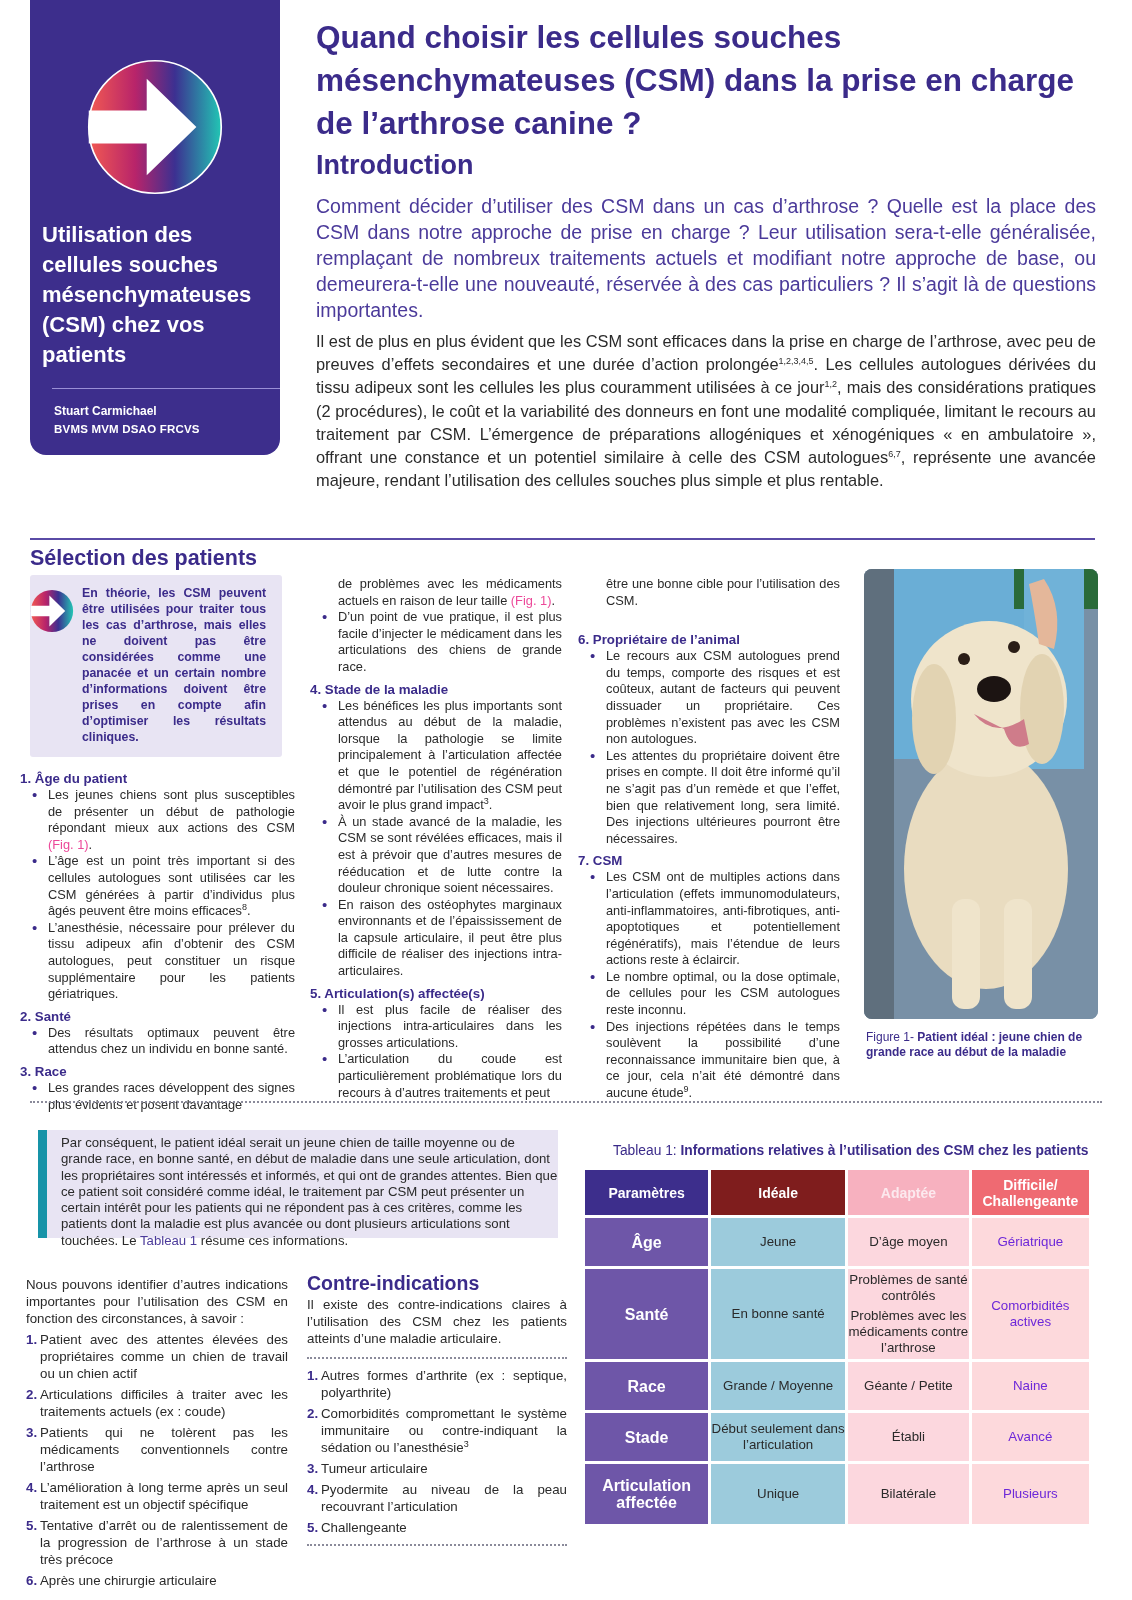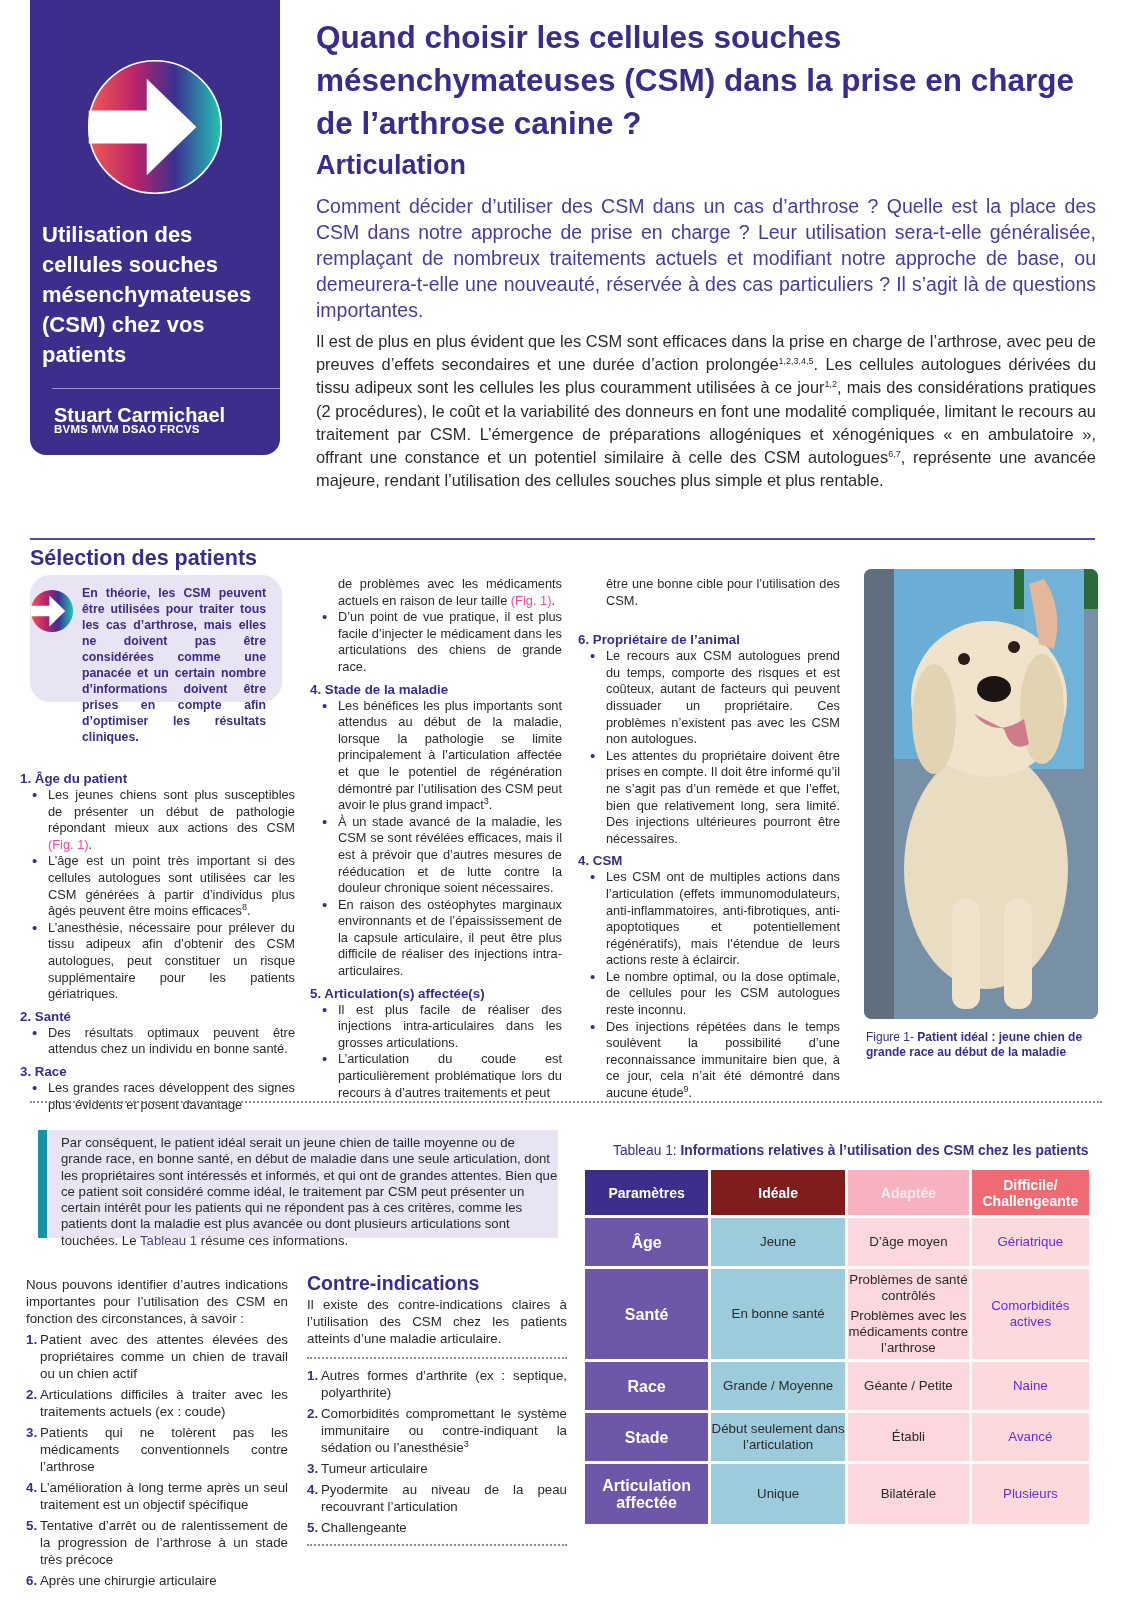--- a/index.html
+++ b/index.html
@@ -10,21 +10,21 @@
   .banner {
     position: absolute; left: 30px; top: 0; width: 250px; height: 455px;
     background: #3d2e8c; border-radius: 0 0 16px 16px;
   }
   .banner-logo { position: absolute; left: 56px; top: 58px; width: 138px; height: 138px; }
   .banner-title {
     position: absolute; left: 12px; top: 220px; width: 232px;
     color: #fff; font-weight: bold; font-size: 22px; line-height: 30px;
   }
   .banner-rule { position: absolute; left: 22px; right: 0; top: 388px; height: 1px; background: #9a8fd6; }
-  .banner-author { position: absolute; left: 24px; top: 404px; color: #fff; font-weight: bold; font-size: 20px; }
+  .banner-author { position: absolute; left: 24px; top: 404px; color: #fff; font-weight: bold; font-size: 12px; }
   .banner-cred { position: absolute; left: 24px; top: 423px; color: #fff; font-weight: bold; font-size: 11.5px; letter-spacing: 0.2px; }
 
   
   .main-title {
     position: absolute; left: 316px; top: 16px; width: 790px;
     color: #3b2b8a; font-weight: bold; font-size: 31.5px; line-height: 43px;
   }
   .intro-heading {
     position: absolute; left: 316px; top: 150px;
     color: #3b2b8a; font-weight: bold; font-size: 27px;
@@ -37,22 +37,22 @@
     position: absolute; left: 316px; top: 330px; width: 780px;
     color: #2a2a2a; font-size: 16.4px; line-height: 23.2px; text-align: justify;
   }
   sup { font-size: 9px; vertical-align: super; line-height: 0; }
 
   .section-rule { position: absolute; left: 30px; top: 538px; width: 1065px; height: 2px; background: #5a4ba6; }
 
   
   .sel-heading { position: absolute; left: 30px; top: 546px; color: #3b2b8a; font-weight: bold; font-size: 21.5px; }
   .callout {
-    position: absolute; left: 30px; top: 575px; width: 252px; height: 127px;
-    background: #e8e4f3; border-radius: 20px;
+    position: absolute; left: 30px; top: 575px; width: 252px; height: 182px;
+    background: #e8e4f3; border-radius: 3px;
   }
   .callout-icon { position: absolute; left: 0px; top: 14px; width: 44px; height: 44px; }
   .callout-text {
     position: absolute; left: 52px; top: 10px; width: 184px;
     color: #3b2b8a; font-weight: bold; font-size: 12.3px; line-height: 16px; text-align: justify;
   }
 
   .col { position: absolute; font-size: 12.8px; line-height: 16.6px; color: #2a2a2a; }
   .col h4 { color: #3b2b8a; font-weight: bold; font-size: 13.3px; margin-top: 5px; line-height: 17px; }
   .col ul { list-style: none; padding-left: 28px; }
@@ -128,21 +128,21 @@
     <circle cx="50" cy="50" r="48" fill="url(#lg1)" stroke="#ffffff" stroke-width="1.2"></circle>
     <polygon points="2,38 44,38 44,15 80,50 44,85 44,62 2,62" fill="#ffffff"></polygon>
   </svg>
   <div class="banner-title">Utilisation des cellules souches mésenchymateuses (CSM) chez vos patients</div>
   <div class="banner-rule"></div>
   <div class="banner-author">Stuart Carmichael</div>
   <div class="banner-cred">BVMS MVM DSAO FRCVS</div>
 </div>
 
 <h1 class="main-title">Quand choisir les cellules souches mésenchymateuses (CSM) dans la prise en charge de l’arthrose canine ?</h1>
-<h2 class="intro-heading">Articulation</h2>
+<h2 class="intro-heading">Introduction</h2>
 <p class="intro-lead">Comment décider d’utiliser des CSM dans un cas d’arthrose ? Quelle est la place des CSM dans notre approche de prise en charge ? Leur utilisation sera-t-elle généralisée, remplaçant de nombreux traitements actuels et modifiant notre approche de base, ou demeurera-t-elle une nouveauté, réservée à des cas particuliers ? Il s’agit là de questions importantes.</p>
 <p class="intro-body"><span>Il est de plus en plus évident que les CSM sont efficaces dans la prise en charge de l’arthrose, avec peu de preuves d’effets secondaires et une durée d’action prolongée</span><sup>1,2,3,4,5</sup><span>. Les cellules autologues dérivées du tissu adipeux sont les cellules les plus couramment utilisées à ce jour</span><sup>1,2</sup><span>, mais des considérations pratiques (2 procédures), le coût et la variabilité des donneurs en font une modalité compliquée, limitant le recours au traitement par CSM. L’émergence de préparations allogéniques et xénogéniques « en ambulatoire », offrant une constance et un potentiel similaire à celle des CSM autologues</span><sup>6,7</sup><span>, représente une avancée majeure, rendant l’utilisation des cellules souches plus simple et plus rentable.</span></p>
 
 <div class="section-rule"></div>
 
 <h2 class="sel-heading">Sélection des patients</h2>
 <div class="callout">
   <svg class="callout-icon" viewBox="0 0 100 100">
     <defs>
       <linearGradient id="lg2" x1="0" y1="0" x2="1" y2="0">
@@ -193,21 +193,21 @@
   </ul>
 </div>
 
 <div class="col col3">
   <p class="cont">être une bonne cible pour l’utilisation des CSM.</p>
   <h4 style="margin-top:22px">6. Propriétaire de l’animal</h4>
   <ul>
     <li>Le recours aux CSM autologues prend du temps, comporte des risques et est coûteux, autant de facteurs qui peuvent dissuader un propriétaire. Ces problèmes n’existent pas avec les CSM non autologues.</li>
     <li>Les attentes du propriétaire doivent être prises en compte. Il doit être informé qu’il ne s’agit pas d’un remède et que l’effet, bien que relativement long, sera limité. Des injections ultérieures pourront être nécessaires.</li>
   </ul>
-  <h4>4. CSM</h4>
+  <h4>7. CSM</h4>
   <ul>
     <li>Les CSM ont de multiples actions dans l’articulation (effets immunomodulateurs, anti-inflammatoires, anti-fibrotiques, anti-apoptotiques et potentiellement régénératifs), mais l’étendue de leurs actions reste à éclaircir.</li>
     <li>Le nombre optimal, ou la dose optimale, de cellules pour les CSM autologues reste inconnu.</li>
     <li><span>Des injections répétées dans le temps soulèvent la possibilité d’une reconnaissance immunitaire bien que, à ce jour, cela n’ait été démontré dans aucune étude</span><sup>9</sup><span>.</span></li>
   </ul>
 </div>
 
 <div class="photo">
   <svg width="234" height="450" viewBox="0 0 234 450">
     <rect x="0" y="0" width="234" height="450" fill="#7890a6"></rect>

